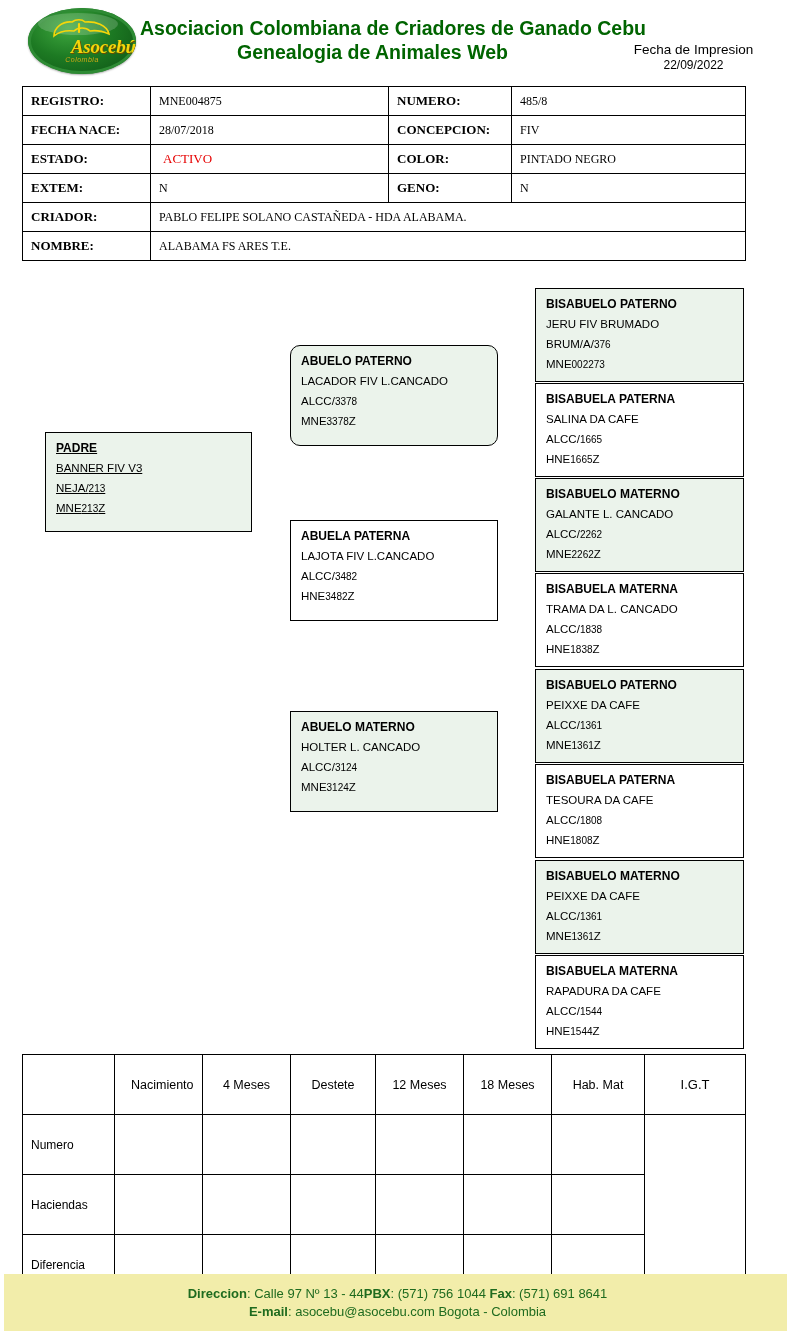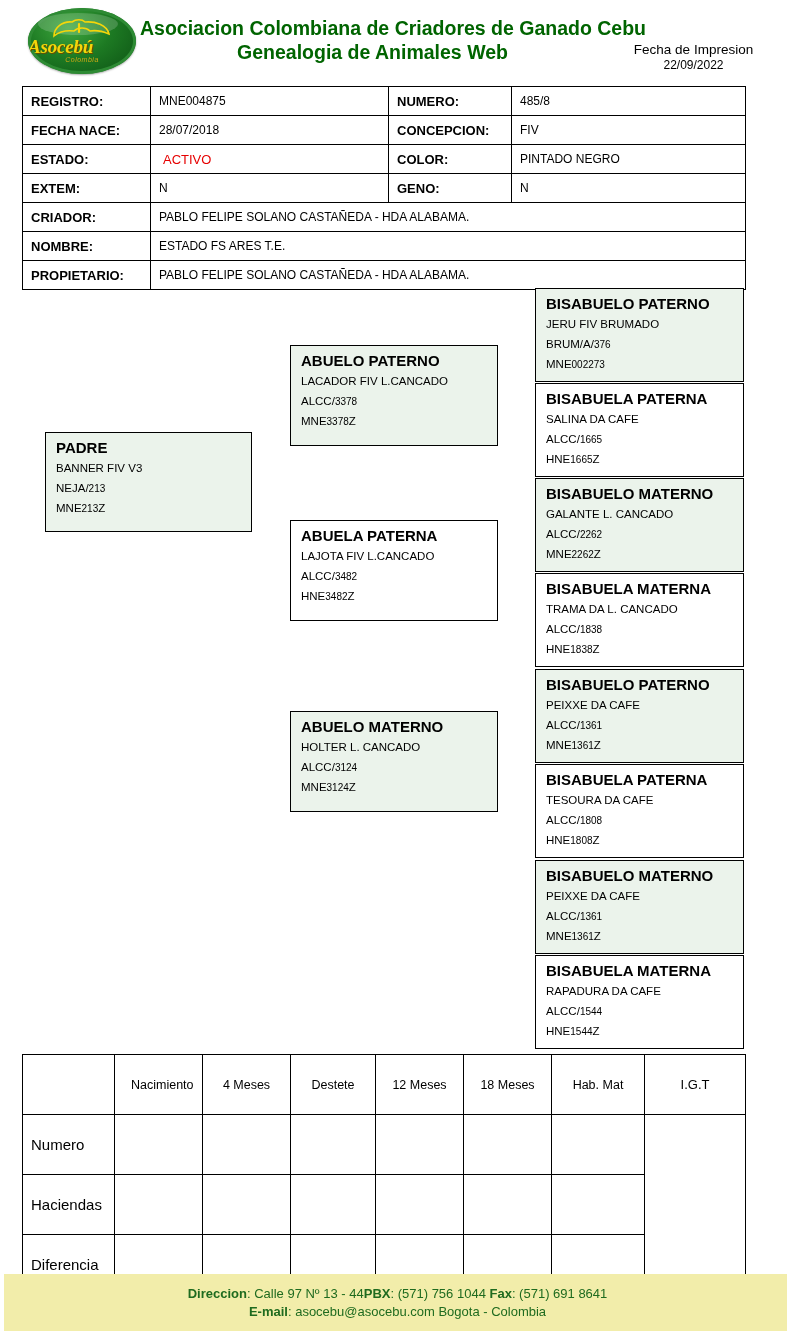--- a/index.html
+++ b/index.html
@@ -45,21 +45,21 @@
   }
   .logo-bull {
     position: absolute;
     left: 24px; top: 10px;
     width: 60px; height: 22px;
   }
   .logo-word {
     position: absolute;
     left: 0; top: 28px;
     width: 108px;
-    text-align: left;
+    text-align: right;
     font-family: "Liberation Serif", serif;
     font-weight: bold;
     font-style: italic;
     font-size: 19px;
     color: #f5d60a;
     text-shadow: 1px 1px 0 #6b4e00;
     letter-spacing: -0.2px;
   }
   .logo-sub {
     position: absolute;
@@ -109,20 +109,21 @@
     width: 723px;
     border-collapse: collapse;
     table-layout: fixed;
   }
   #info-table td {
     border: 1px solid #000;
     height: 28px;
     padding: 0 0 0 8px;
     vertical-align: middle;
     font-size: 12.5px;
+    font-family: Liberation Serif, serif;
   }
   #info-table td.lbl {
     font-weight: bold;
     font-size: 13px;
   }
   #info-table td.val { font-size: 12px; }
   #info-table td.val-activo { color: #e60000; font-size: 13px; padding-left: 12px; }
 
   
   #pedigree {
@@ -135,21 +136,21 @@
     position: absolute;
     border: 1.5px solid #000;
     background: #ffffff;
     box-sizing: border-box;
     padding: 7px 0 0 10px;
     pointer-events: auto;
   }
   .ped-box.green { background: #ebf3eb; }
   .ped-title {
     font-weight: bold;
-    font-size: 15px;
+    font-size: 12px;
     line-height: 16px;
     margin-bottom: 5px;
   }
   .ped-name {
     font-size: 11.5px;
     line-height: 15px;
     margin-bottom: 5px;
   }
   .ped-code {
     font-size: 11.5px;
@@ -173,21 +174,21 @@
     font-weight: normal;
     font-size: 12.5px;
     text-align: center;
     vertical-align: middle;
   }
   #meas-table th.colhead { font-size: 12.5px; }
   #meas-table th.igt { font-size: 13px; }
   #meas-table td.rowhead {
     text-align: left;
     padding-left: 8px;
-    font-size: 15px;
+    font-size: 12px;
   }
 
   
   #footer {
     position: absolute;
     left: 4px; top: 1274px;
     width: 787px; height: 57px;
     background: #f2edaa;
     text-align: center;
   }
@@ -260,40 +261,36 @@
       <td class="val">N</td>
       <td class="lbl">GENO:</td>
       <td class="val">N</td>
     </tr>
     <tr>
       <td class="lbl">CRIADOR:</td>
       <td class="val" colspan="3">PABLO FELIPE SOLANO CASTAÑEDA - HDA ALABAMA.</td>
     </tr>
     <tr>
       <td class="lbl">NOMBRE:</td>
-      <td class="val" colspan="3">ESTADO FS ARES T.E.</td>
-    </tr>
-    <tr>
-      <td class="lbl">PROPIETARIO:</td>
-      <td class="val" colspan="3">PABLO FELIPE SOLANO CASTAÑEDA - HDA ALABAMA.</td>
+      <td class="val" colspan="3">ALABAMA FS ARES T.E.</td>
     </tr>
   </tbody>
 </table>
 
 <div id="pedigree">
 
-  <div class="ped-box green" style="left:45px; top:432px; width:207px; height:100px;">
+  <div class="ped-box green" style="left:45px; top:432px; width:207px; height:100px;text-decoration:underline;">
     <div class="ped-title">PADRE</div>
     <div class="ped-name">BANNER FIV V3</div>
     <div class="ped-code"><span>NEJA/</span><span class="num">213</span></div>
     <div class="ped-code"><span>MNE</span><span class="num">213</span><span>Z</span></div>
   </div>
 
 
-  <div class="ped-box green" style="left:290px; top:345px; width:208px; height:101px;">
+  <div class="ped-box green" style="left:290px; top:345px; width:208px; height:101px;border-radius:10px;">
     <div class="ped-title">ABUELO PATERNO</div>
     <div class="ped-name">LACADOR FIV L.CANCADO</div>
     <div class="ped-code"><span>ALCC/</span><span class="num">3378</span></div>
     <div class="ped-code"><span>MNE</span><span class="num">3378</span><span>Z</span></div>
   </div>
 
   <div class="ped-box" style="left:290px; top:520px; width:208px; height:101px;">
     <div class="ped-title">ABUELA PATERNA</div>
     <div class="ped-name">LAJOTA FIV L.CANCADO</div>
     <div class="ped-code"><span>ALCC/</span><span class="num">3482</span></div>

